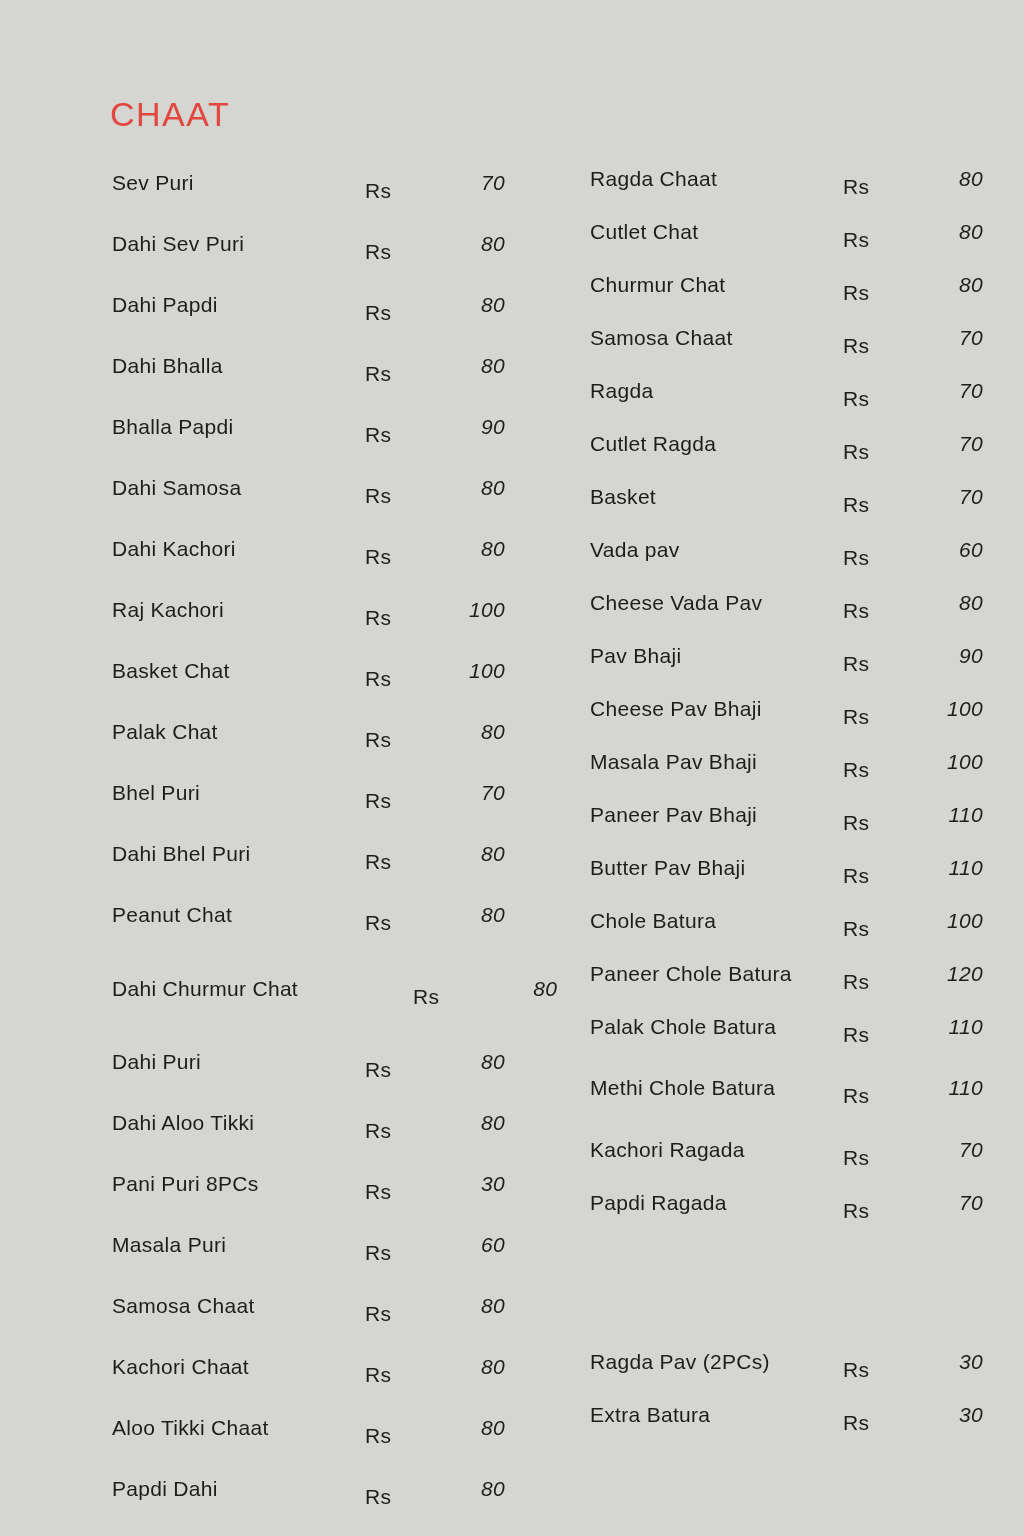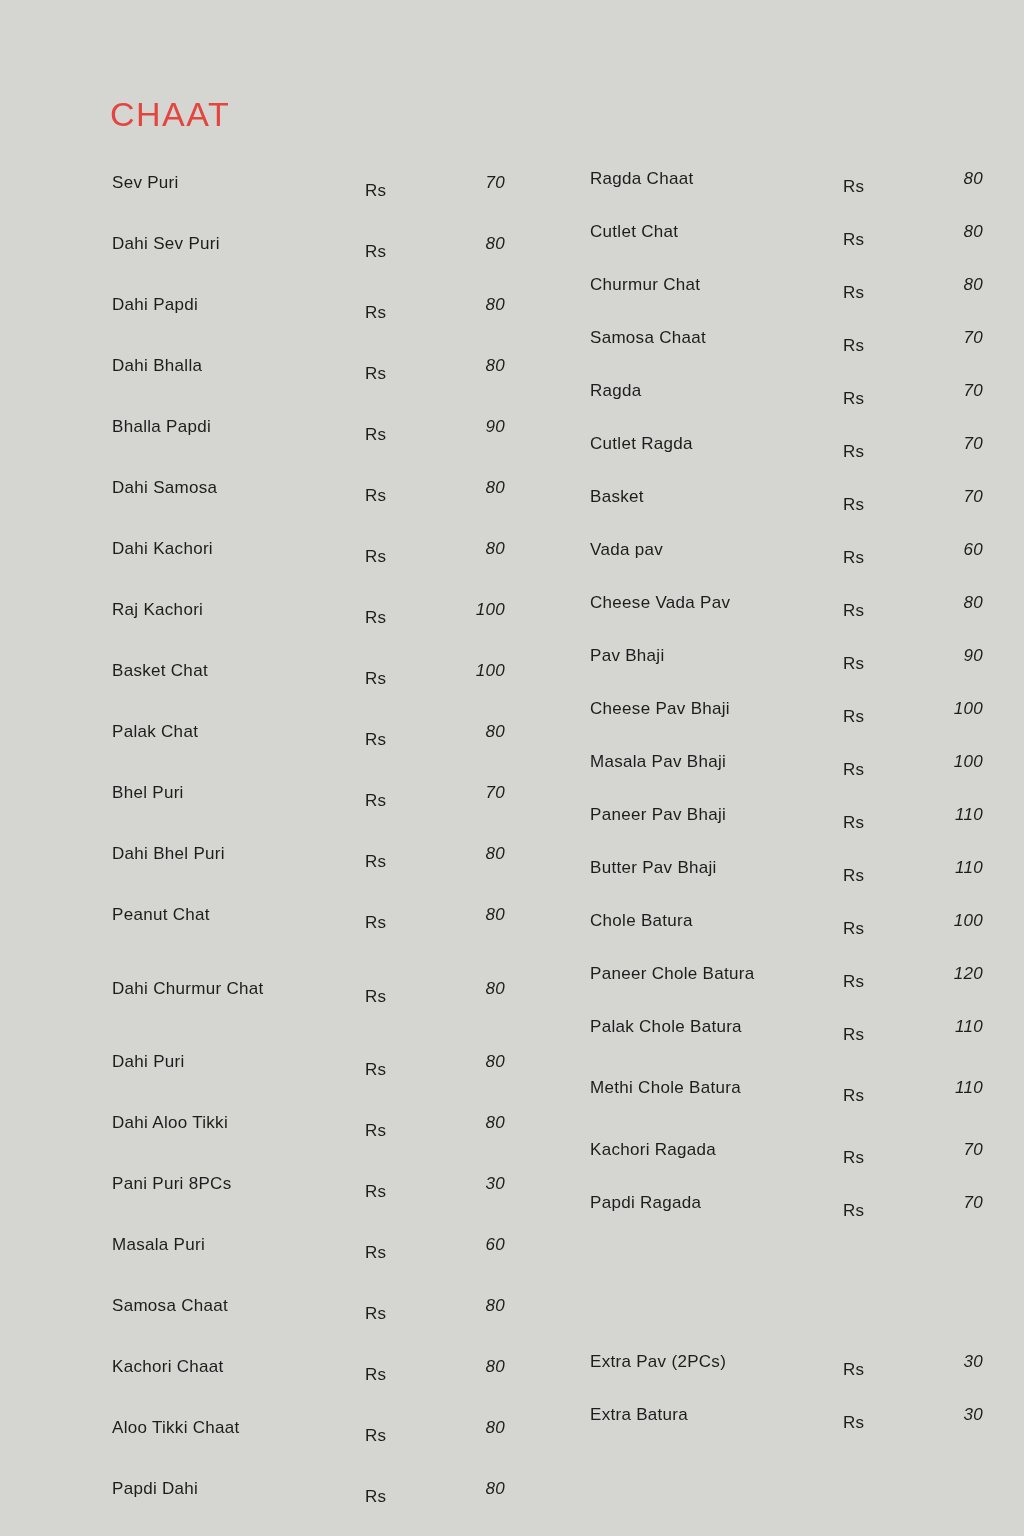--- a/index.html
+++ b/index.html
@@ -24,21 +24,21 @@
   .menu-col {
     position: absolute;
     top: 152px;
     width: 393px;
   }
   .col-left  { left: 112px; }
   .col-right { left: 590px; }
   .menu-row {
     display: flex;
     align-items: center;
-    font-size: 17px;
+    font-size: 21px;
     letter-spacing: 0.3px;
   }
   .col-left  .menu-row { height: 61px; }
   .col-right .menu-row { height: 53px; }
   .menu-row .item-name { width: 253px; flex: 0 0 auto; white-space: nowrap; }
   .menu-row .item-cur  { flex: 1 1 auto; text-align: left; margin-top: 16px; }
   .menu-row .item-price{ flex: 0 0 auto; min-width: 70px; text-align: right; font-style: italic; }
 </style>
 </head>
 <body style="background: rgb(213, 213, 210); color: rgb(29, 29, 29);">
@@ -104,21 +104,21 @@
     <div class="menu-row">
       <span class="item-name">Dahi Bhel Puri</span>
       <span class="item-cur">Rs</span>
       <span class="item-price">80</span>
     </div>
     <div class="menu-row">
       <span class="item-name">Peanut Chat</span>
       <span class="item-cur">Rs</span>
       <span class="item-price">80</span>
     </div>
-    <div class="menu-row" style="margin-top: 13px;">
+    <div class="menu-row" style="margin-top: 13px; gap: 48px;">
       <span class="item-name">Dahi Churmur Chat</span>
       <span class="item-cur">Rs</span>
       <span class="item-price">80</span>
     </div>
     <div class="menu-row" style="margin-top: 12px;">
       <span class="item-name">Dahi Puri</span>
       <span class="item-cur">Rs</span>
       <span class="item-price">80</span>
     </div>
     <div class="menu-row">
@@ -253,21 +253,21 @@
       <span class="item-name">Kachori Ragada</span>
       <span class="item-cur">Rs</span>
       <span class="item-price">70</span>
     </div>
     <div class="menu-row">
       <span class="item-name">Papdi Ragada</span>
       <span class="item-cur">Rs</span>
       <span class="item-price">70</span>
     </div>
     <div class="menu-row" style="margin-top: 106px;">
-      <span class="item-name">Extra Pav (2PCs)</span>
+      <span class="item-name">Ragda Pav (2PCs)</span>
       <span class="item-cur">Rs</span>
       <span class="item-price">30</span>
     </div>
     <div class="menu-row">
       <span class="item-name">Extra Batura</span>
       <span class="item-cur">Rs</span>
       <span class="item-price">30</span>
     </div>
   </div>
 

